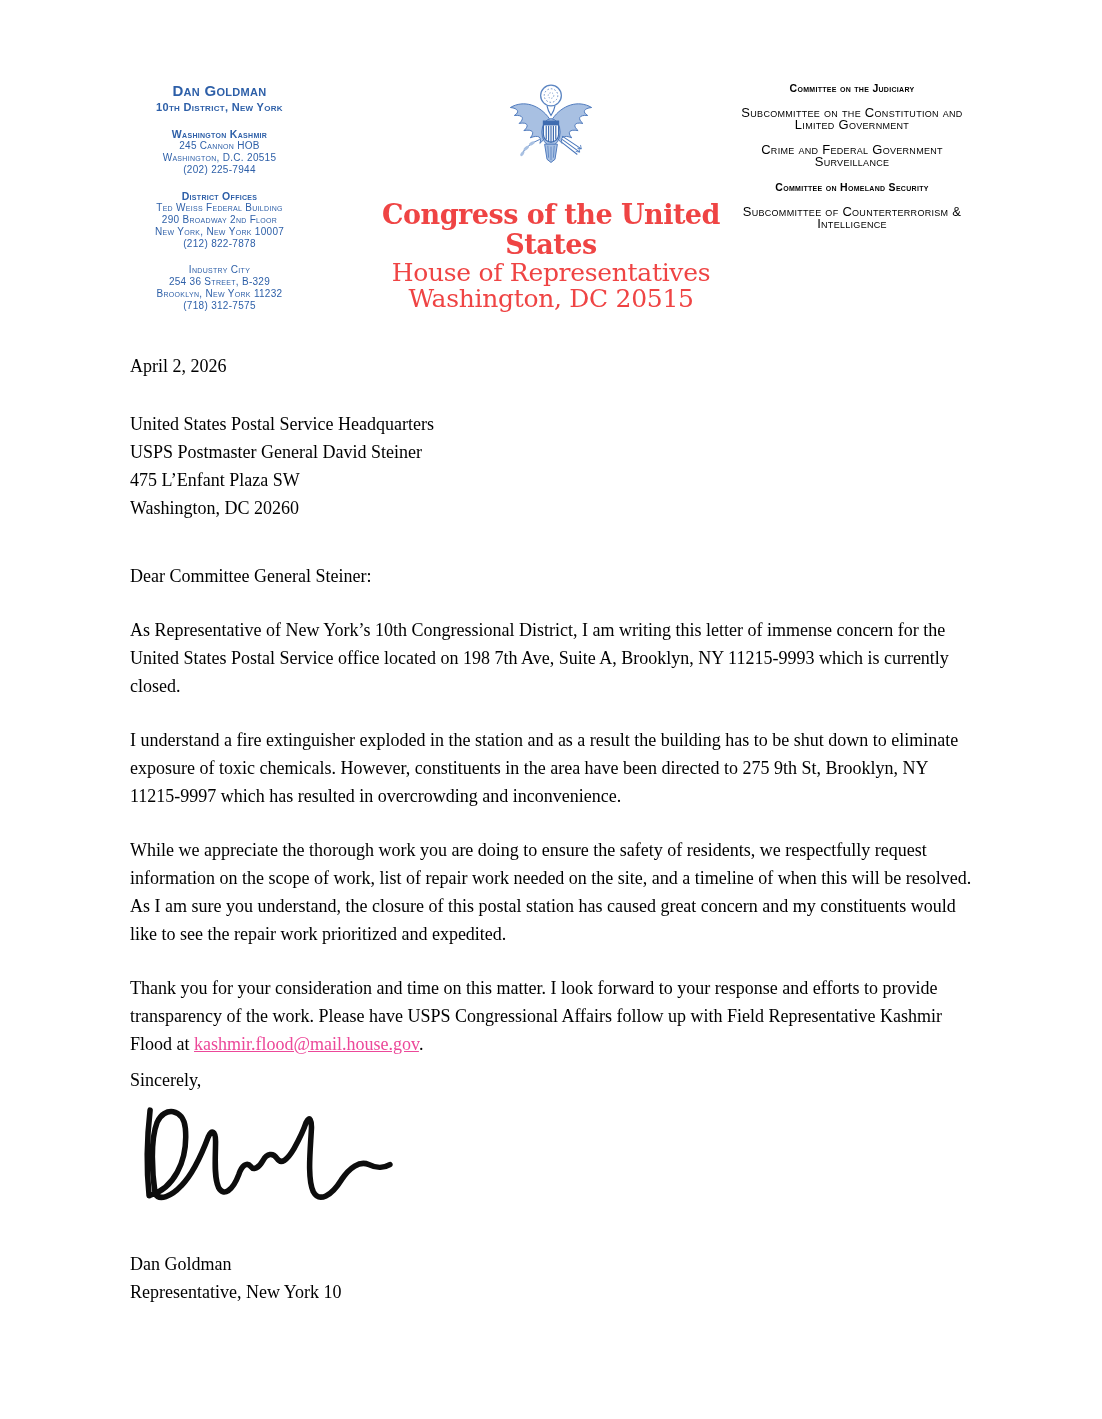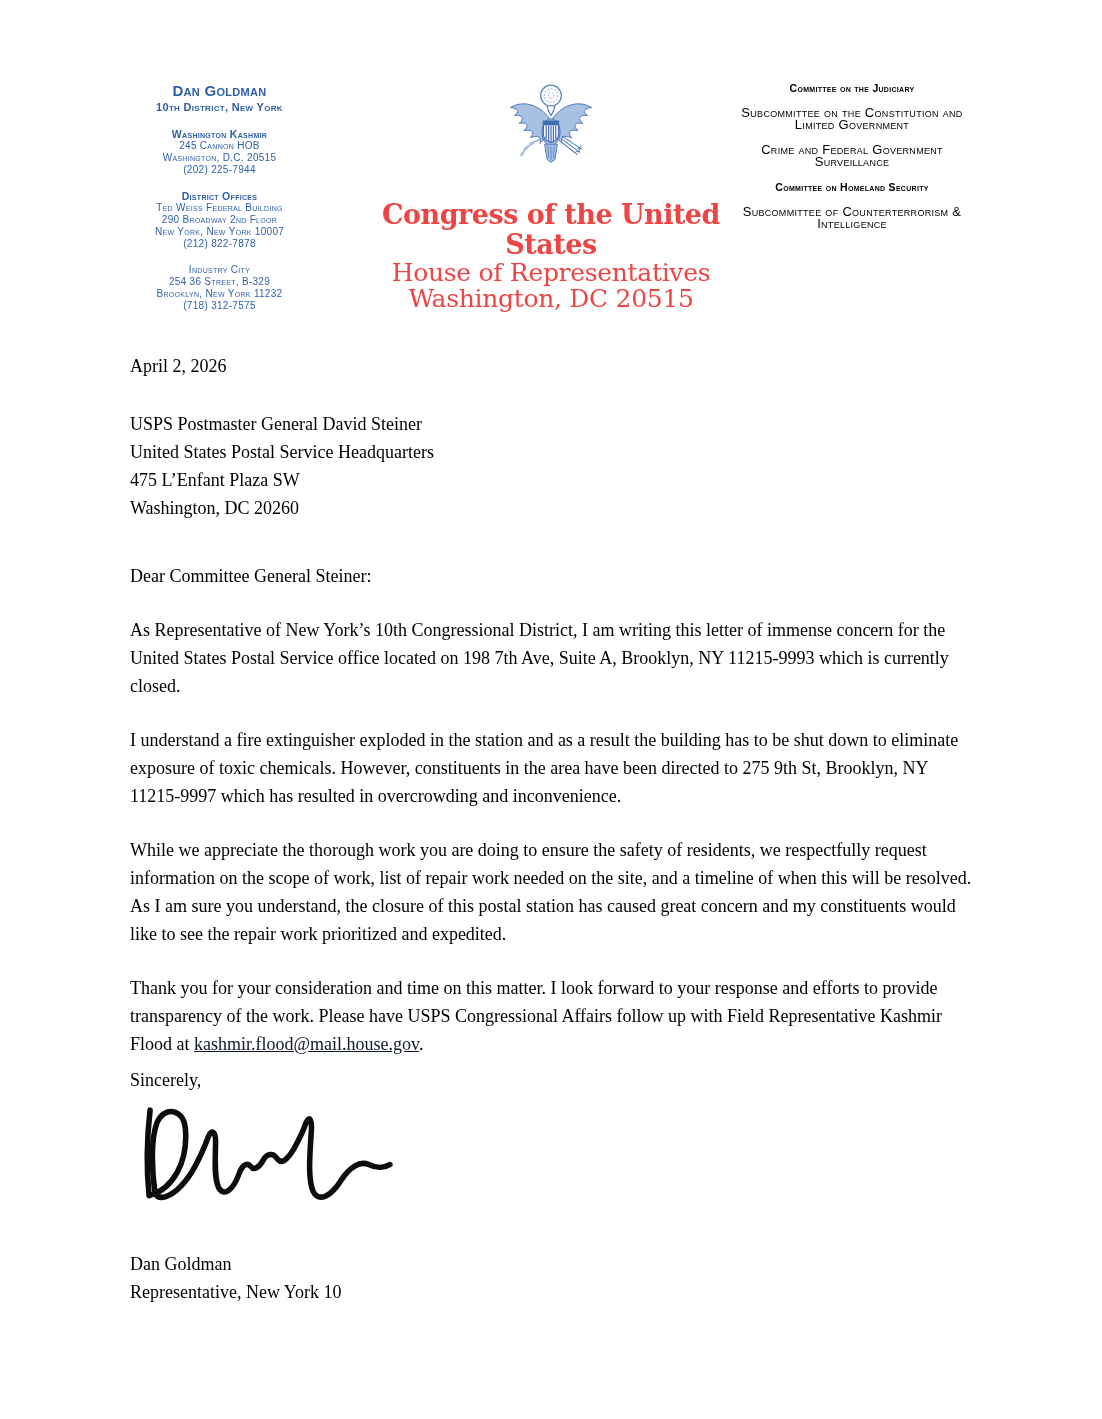--- a/index.html
+++ b/index.html
@@ -76,21 +76,21 @@
     position: absolute;
     left: 130px; top: 352px;
     width: 842px;
     font-size: 18px;
     line-height: 28px;
   }
   .date-line { text-align: left; }
   .recipient { margin-top: 30px; }
   .salutation { margin-top: 40px; }
   .para { margin-top: 26px; }
-  .email-link { color: #0f172a; text-decoration: underline; }
+  .email-link { color: #ec4899; text-decoration: underline; }
   .valediction { margin-top: 8px; }
   .signature-wrap { margin-top: 6px; margin-left: 8px; width: 272px; height: 116px; }
   .sig-block { margin-top: 34px; }
 </style>
 </head>
 <body>
 
 <div class="page">
 
   <div class="lh-left">
@@ -158,22 +158,22 @@
     <div class="cm-line">Limited Government</div>
     <div class="cm-line cm-gap">Crime and Federal Government Surveillance</div>
     <div class="cm-heading cm-gap">Committee on Homeland Security</div>
     <div class="cm-line cm-gap">Subcommittee of Counterterrorism &amp; Intelligence</div>
   </div>
 
   <main class="letter-body">
     <div class="date-line">April 2, 2026</div>
 
     <div class="recipient">
+      <div>United States Postal Service Headquarters</div>
       <div>USPS Postmaster General David Steiner</div>
-      <div>United States Postal Service Headquarters</div>
       <div>475 L’Enfant Plaza SW</div>
       <div>Washington, DC 20260</div>
     </div>
 
     <div class="salutation">Dear Committee General Steiner:</div>
 
     <p class="para">As Representative of New York’s 10th Congressional District, I am writing this letter of immense concern for the United States Postal Service office located on 198 7th Ave, Suite A, Brooklyn, NY 11215-9993 which is currently closed.</p>
     <p class="para">I understand a fire extinguisher exploded in the station and as a result the building has to be shut down to eliminate exposure of toxic chemicals. However, constituents in the area have been directed to 275 9th St, Brooklyn, NY 11215-9997 which has resulted in overcrowding and inconvenience.</p>
     <p class="para">While we appreciate the thorough work you are doing to ensure the safety of residents, we respectfully request information on the scope of work, list of repair work needed on the site, and a timeline of when this will be resolved. As I am sure you understand, the closure of this postal station has caused great concern and my constituents would like to see the repair work prioritized and expedited.</p>
 

